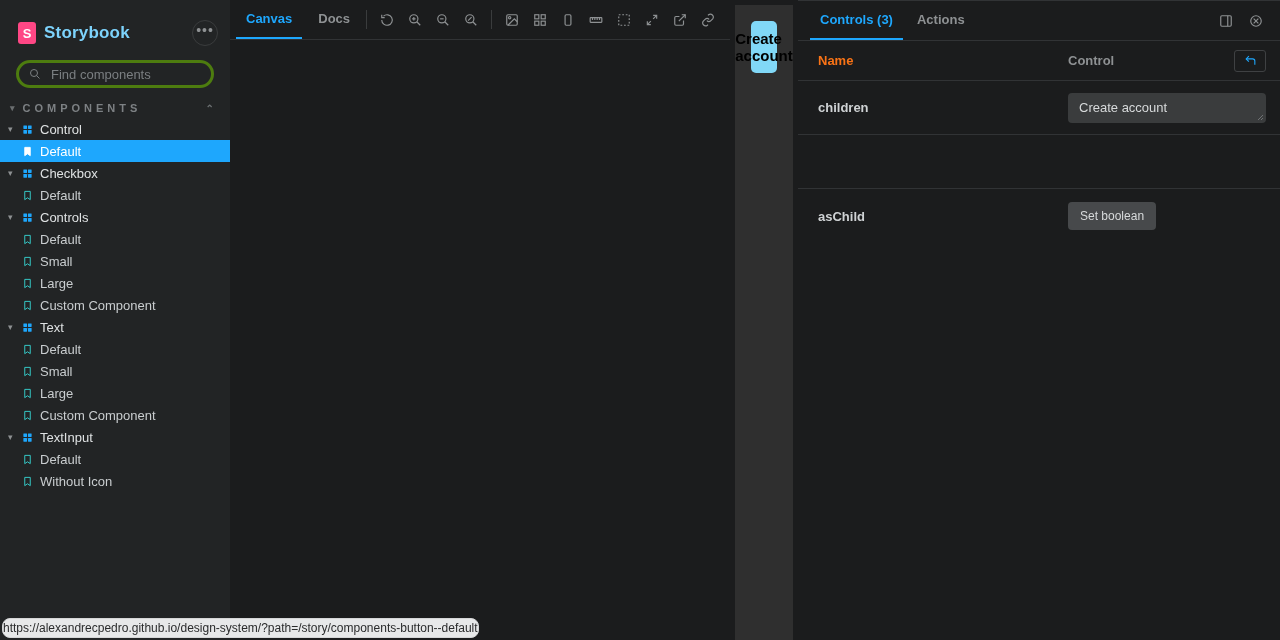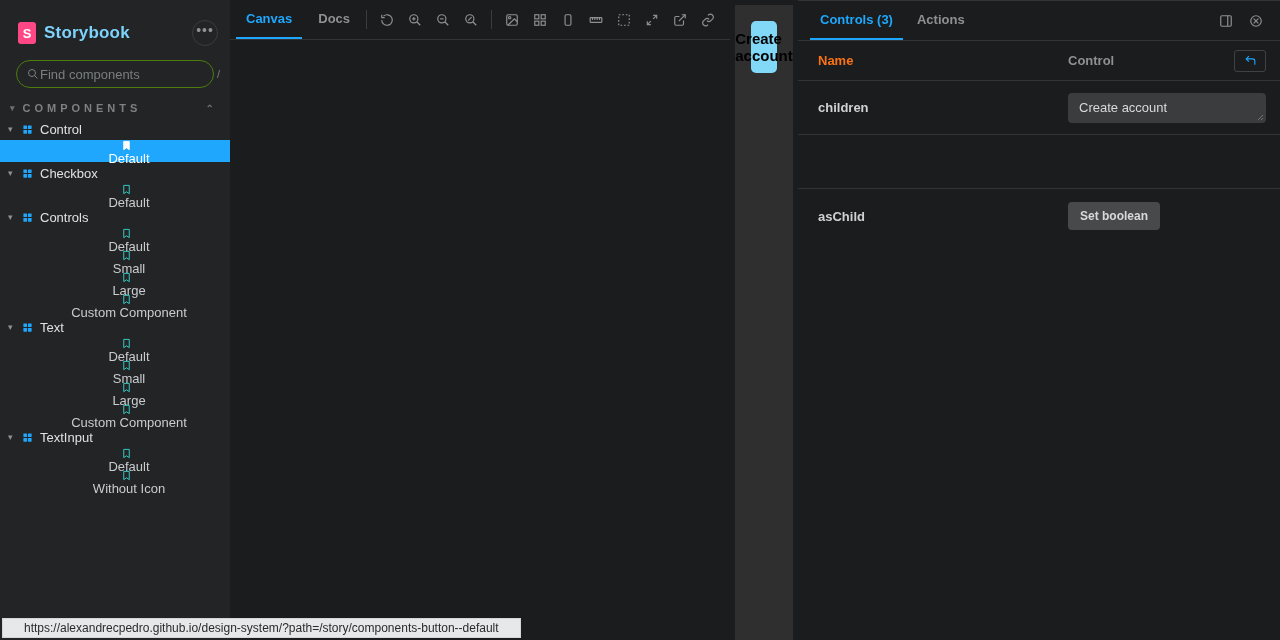--- a/index.html
+++ b/index.html
@@ -43,25 +43,25 @@
     color: #8e9193; font-size: 14px; letter-spacing: 1px;
     cursor: pointer;
   }
   .menu-btn span { line-height: 0; transform: translateY(-3px); }
 
   .search-wrap { padding: 8px 16px 8px 16px; }
   .search {
     width: 100%;
     height: 28px;
     border-radius: 16px;
-    border: 1px solid #4d7c0f;
+    border: 3px solid #4d7c0f;
     background: transparent;
     display: flex; align-items: center;
     padding: 0 10px;
-    gap: 1px;
+    gap: 10px;
     color: #7b7f82;
   }
   .search svg { flex-shrink: 0; }
   .search input {
     flex: 1; background: transparent; border: 0; outline: 0;
     color: #c9cdcf; font-size: 13px;
   }
   .search input::placeholder { color: #7b7f82; }
   .kbd {
     font-size: 11px; color: #7b7f82;
@@ -79,21 +79,21 @@
   .section-label .collapse-icon { font-size: 10px; color: #6a6e70; }
 
   .tree { flex: 1; overflow: auto; font-size: 13px; }
   .tree-item {
     display: flex; align-items: center;
     height: 22px;
     padding-left: 8px;
     cursor: pointer;
     color: #c9cdcf;
   }
-  .tree-item.story { padding-left: 28px; color: #c9cdcf; flex-direction: column; }
+  .tree-item.story { padding-left: 20px; color: #c9cdcf; }
   .tree-item.folder { color: #dfe2e3; }
   .tree-item .chev { width: 10px; font-size: 9px; color: #8e9193; margin-right: 2px; }
   .tree-item .ico { width: 14px; margin-right: 6px; display:flex; align-items:center; justify-content:center; }
   .tree-item.selected { background: #1ea7fd; color: #fff; }
   .tree-item.selected .ico svg { stroke: #fff; fill: #fff; }
   .folder-icon { color:#1ea7fd; }
   .story-icon { color:#37d5d3; }
   .tree-item.selected .story-icon { color:#fff; }
 
   
@@ -212,34 +212,34 @@
       linear-gradient(135deg, transparent 50%, #6f7274 50% 60%, transparent 60% 75%, #6f7274 75% 85%, transparent 85%);
   }
 
   .bool-btn {
     height: 28px;
     padding: 0 12px;
     background: #47494b;
     border-radius: 4px;
     color: #d7dadb;
     font-size: 12px;
-    font-weight: 700;
+    font-weight: 400;
     display: inline-flex; align-items: center;
     cursor: pointer;
   }
 
   .status-bar {
     position: fixed;
     left: 2px; bottom: 2px;
     background: #e7e8e9;
     color: #2a2b2c;
     font-size: 12px;
-    padding: 2px 21px;
+    padding: 2px 0;
     border: 1px solid #d5d6d7;
-    border-radius: 0;
+    border-radius: 8px;
   }
 </style>
 </head>
 <body>
 
 <aside class="sidebar">
   <div class="sb-header">
     <div class="logo-mark">S</div>
     <div class="logo-text">Storybook</div>
     <div class="spacer"></div>

